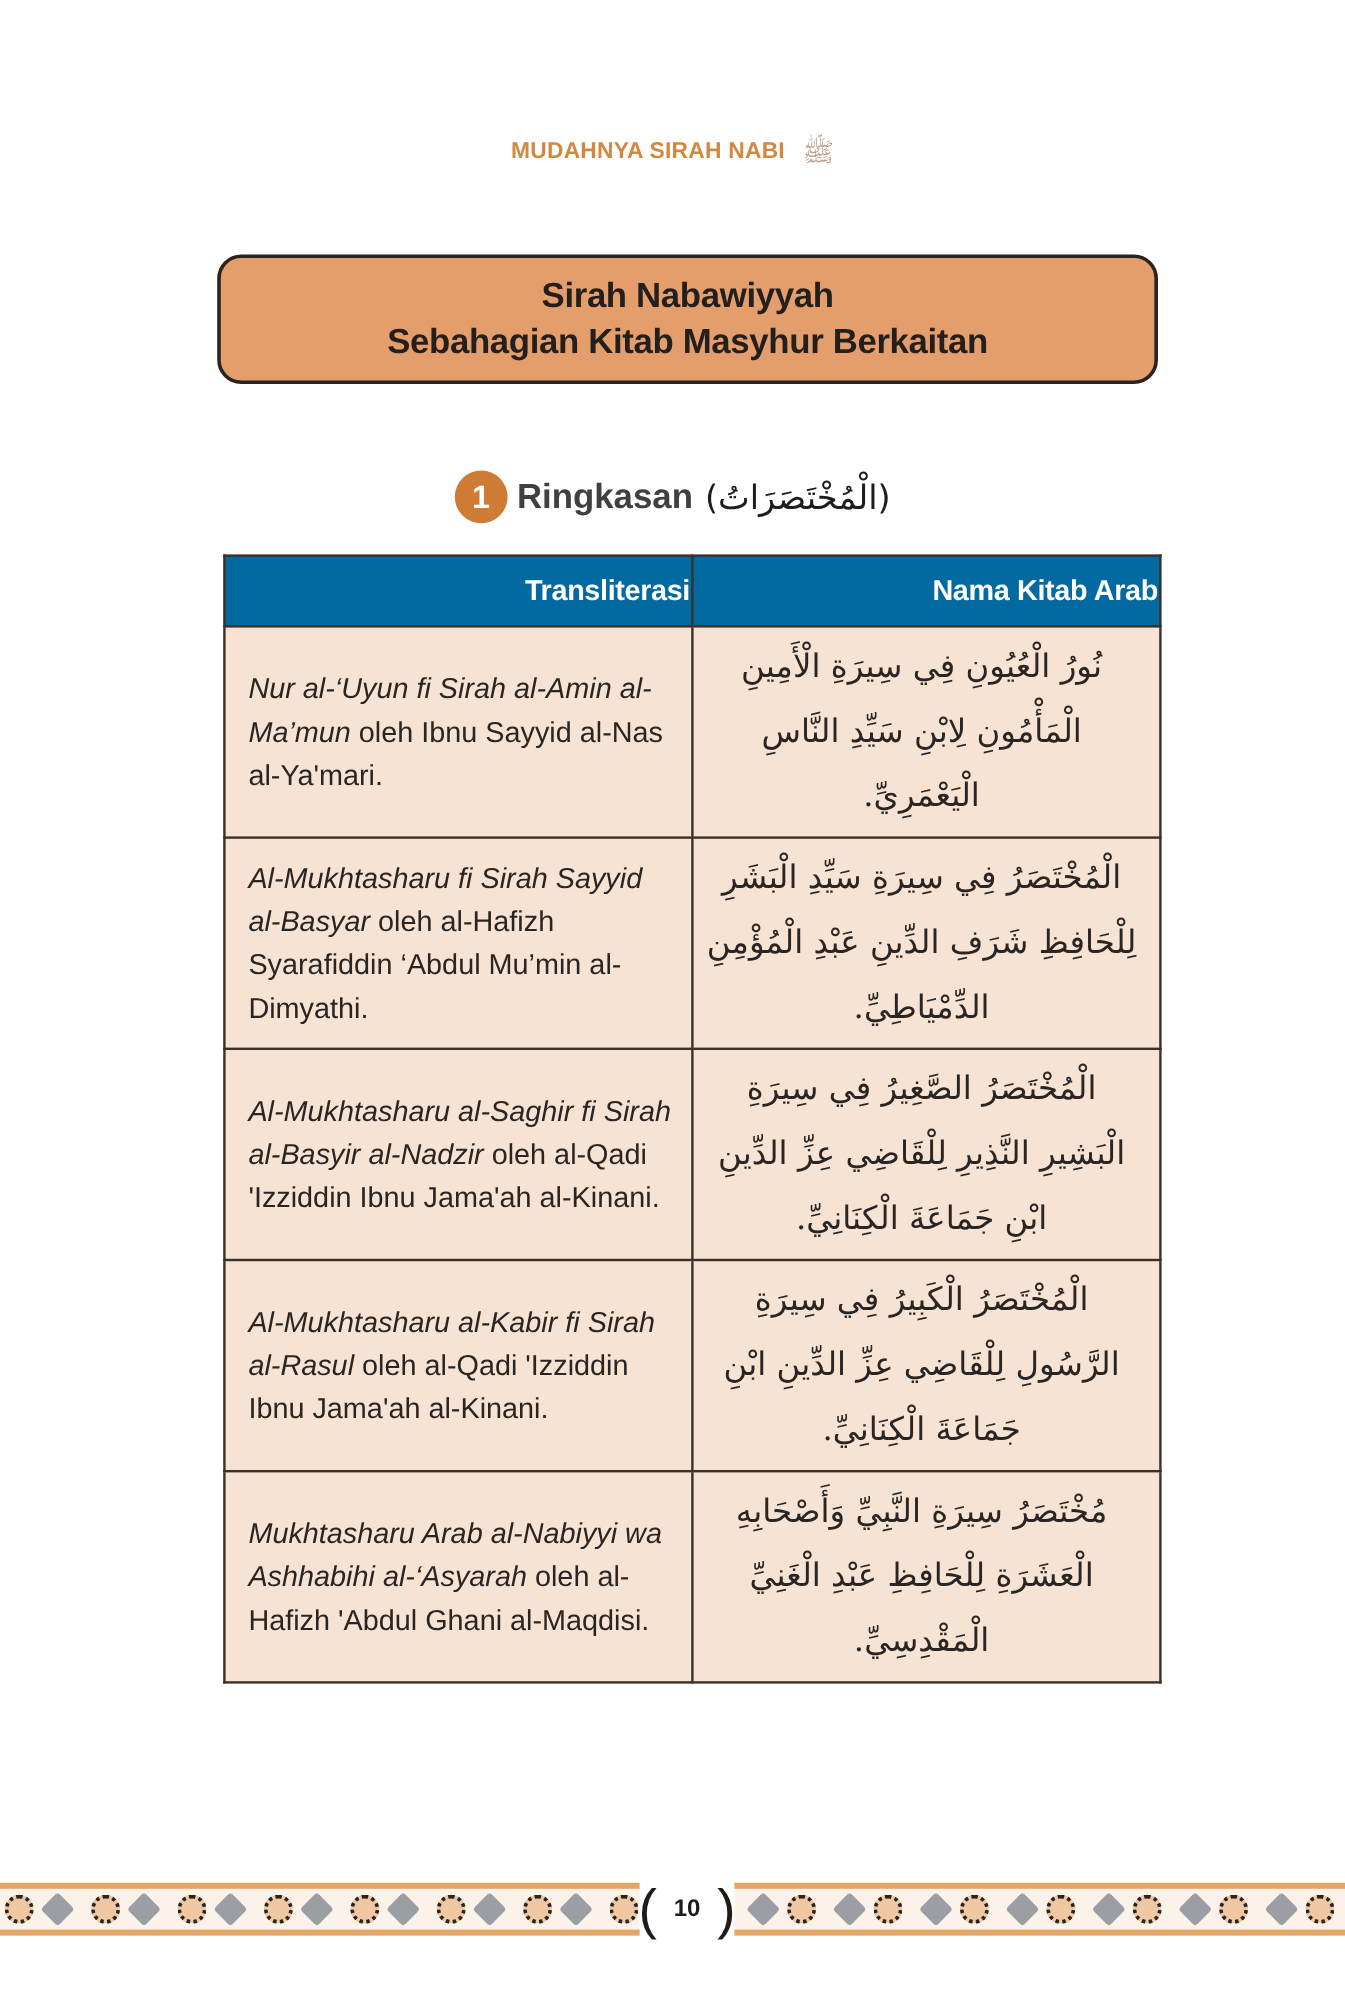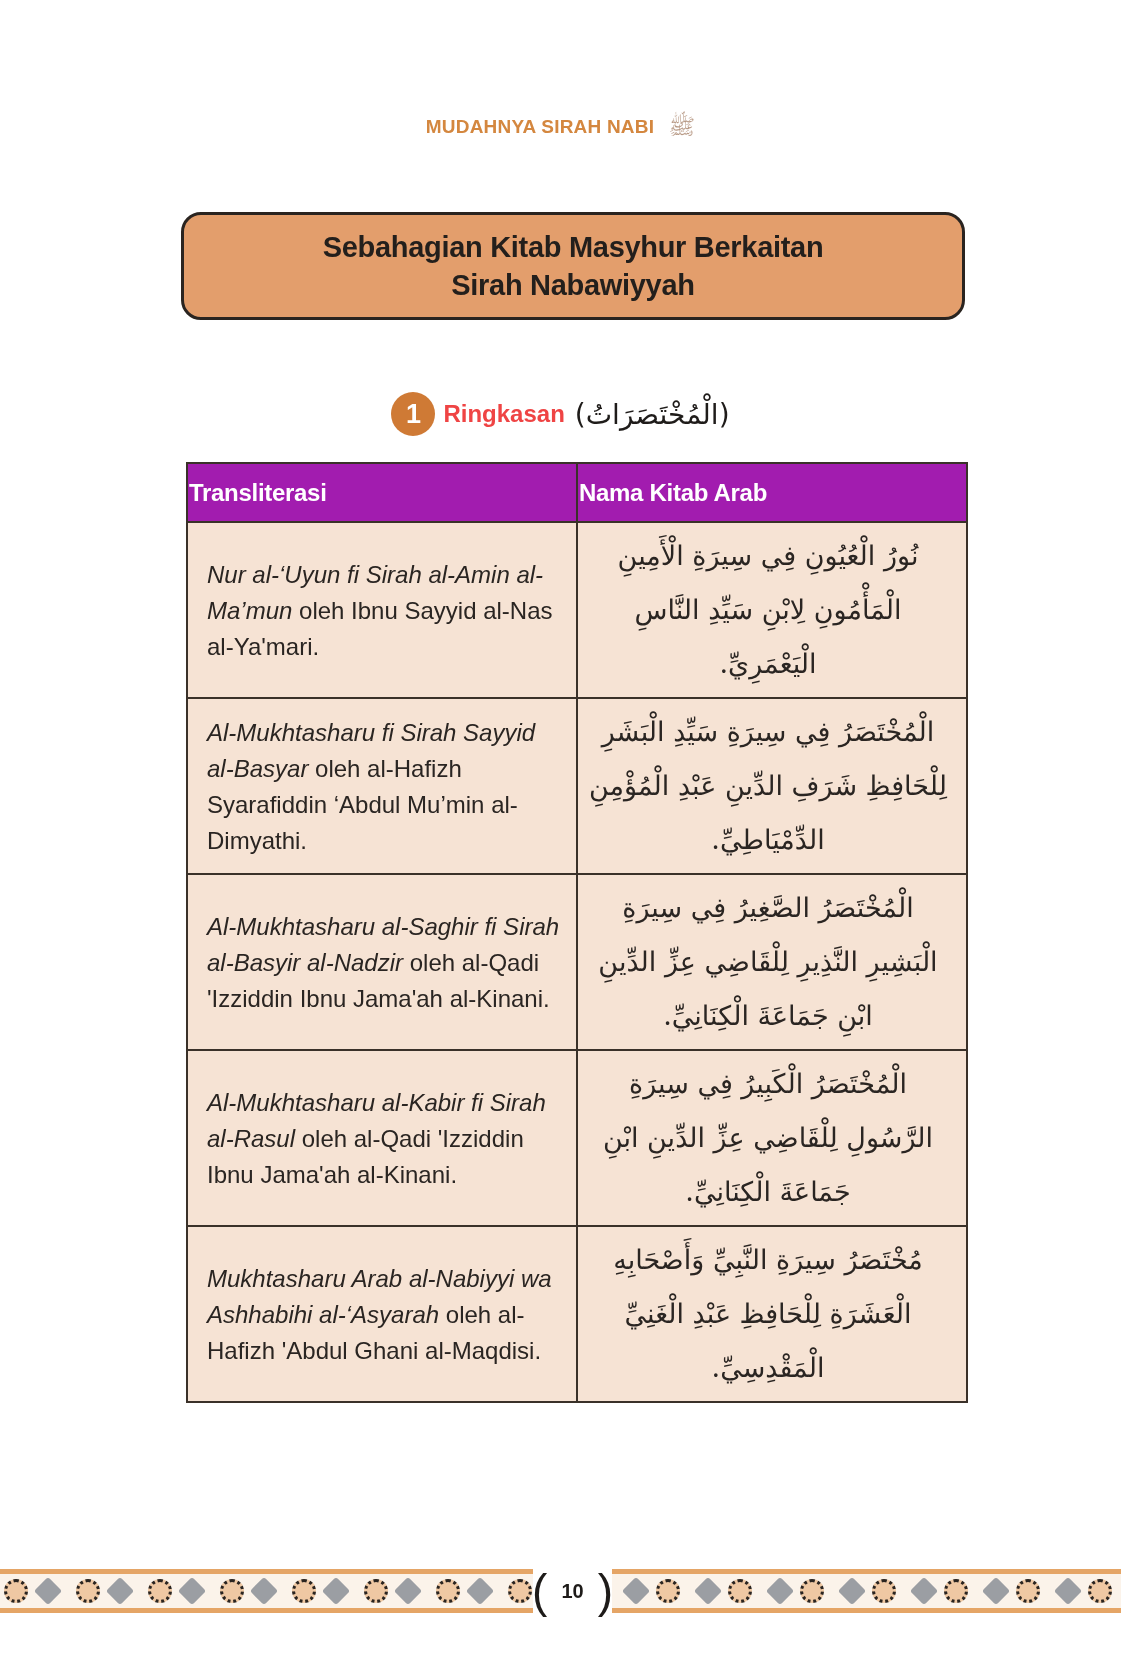--- a/index.html
+++ b/index.html
@@ -10,25 +10,25 @@
   .running-header .saw { display: inline-block; vertical-align: middle; margin-left: 10px; color: #b89a86; font-size: 22px; line-height: 22px; }
 
   .title-box { position: absolute; left: 181px; top: 212px; width: 784px; height: 108px; box-sizing: border-box;
     background: #e39e6c; border: 3px solid #2a2420; border-radius: 20px;
     display: flex; flex-direction: column; align-items: center; justify-content: center; }
   .title-box .line { font-weight: bold; font-size: 29px; color: #231f1c; line-height: 38px; letter-spacing: -0.3px; }
 
   .section-heading { position: absolute; top: 392px; left: 0; width: 1121px; display: flex; justify-content: center; align-items: center; }
   .section-heading .num { width: 44px; height: 44px; border-radius: 50%; background: #cf7a35; color: #ffffff; font-weight: bold; font-size: 27px;
     display: flex; align-items: center; justify-content: center; margin-right: 8px; }
-  .section-heading .label { font-weight: bold; font-size: 24px; color: #ef4444; }
+  .section-heading .label { font-weight: bold; font-size: 29px; color: #404040; }
   .section-heading .arabic { font-family: "DejaVu Sans", sans-serif; font-size: 28px; color: #1f1c1a; margin-left: 10px; direction: rtl; unicode-bidi: isolate; }
 
   table.kitab { position: absolute; left: 186px; top: 462px; width: 780px; border-collapse: collapse; table-layout: fixed; }
-  table.kitab th { background: #a21caf; color: #ffffff; font-weight: bold; font-size: 24px; height: 55px; border: 2px solid #3a3129; text-align: left; letter-spacing: -0.3px; }
+  table.kitab th { background: #0369a1; color: #ffffff; font-weight: bold; font-size: 24px; height: 55px; border: 2px solid #3a3129; text-align: right; letter-spacing: -0.3px; }
   table.kitab td { background: #f6e3d4; border: 2px solid #3a3129; vertical-align: middle; color: #2a2522; }
   table.kitab td.translit { padding: 10px 12px 8px 19px; font-size: 24px; line-height: 36px; }
   table.kitab td.translit i { font-style: italic; }
   table.kitab td.arab { direction: rtl; text-align: center; padding: 6px 18px 6px 10px; font-family: "DejaVu Serif", serif; font-size: 27px; line-height: 54px; }
   col.c1 { width: 390px; }
   col.c2 { width: 390px; }
 
   .footer-band { position: absolute; top: 1569px; left: 0; width: 1121px; height: 44px; }
   .band { position: absolute; top: 0; height: 44px; box-sizing: border-box;
     border-top: 5px solid #e5a566; border-bottom: 5px solid #e5a566; background: #fbf3ea;
@@ -44,22 +44,22 @@
 </style>
 </head>
 <body>
 
 <div class="running-header">
   <span class="title">MUDAHNYA SIRAH NABI</span>
   <span class="saw">ﷺ</span>
 </div>
 
 <div class="title-box">
+  <div class="line">Sirah Nabawiyyah</div>
   <div class="line">Sebahagian Kitab Masyhur Berkaitan</div>
-  <div class="line">Sirah Nabawiyyah</div>
 </div>
 
 <div class="section-heading">
   <span class="num">1</span>
   <span class="label">Ringkasan</span>
   <span class="arabic">(الْمُخْتَصَرَاتُ)</span>
 </div>
 
 <table class="kitab">
   <colgroup>

